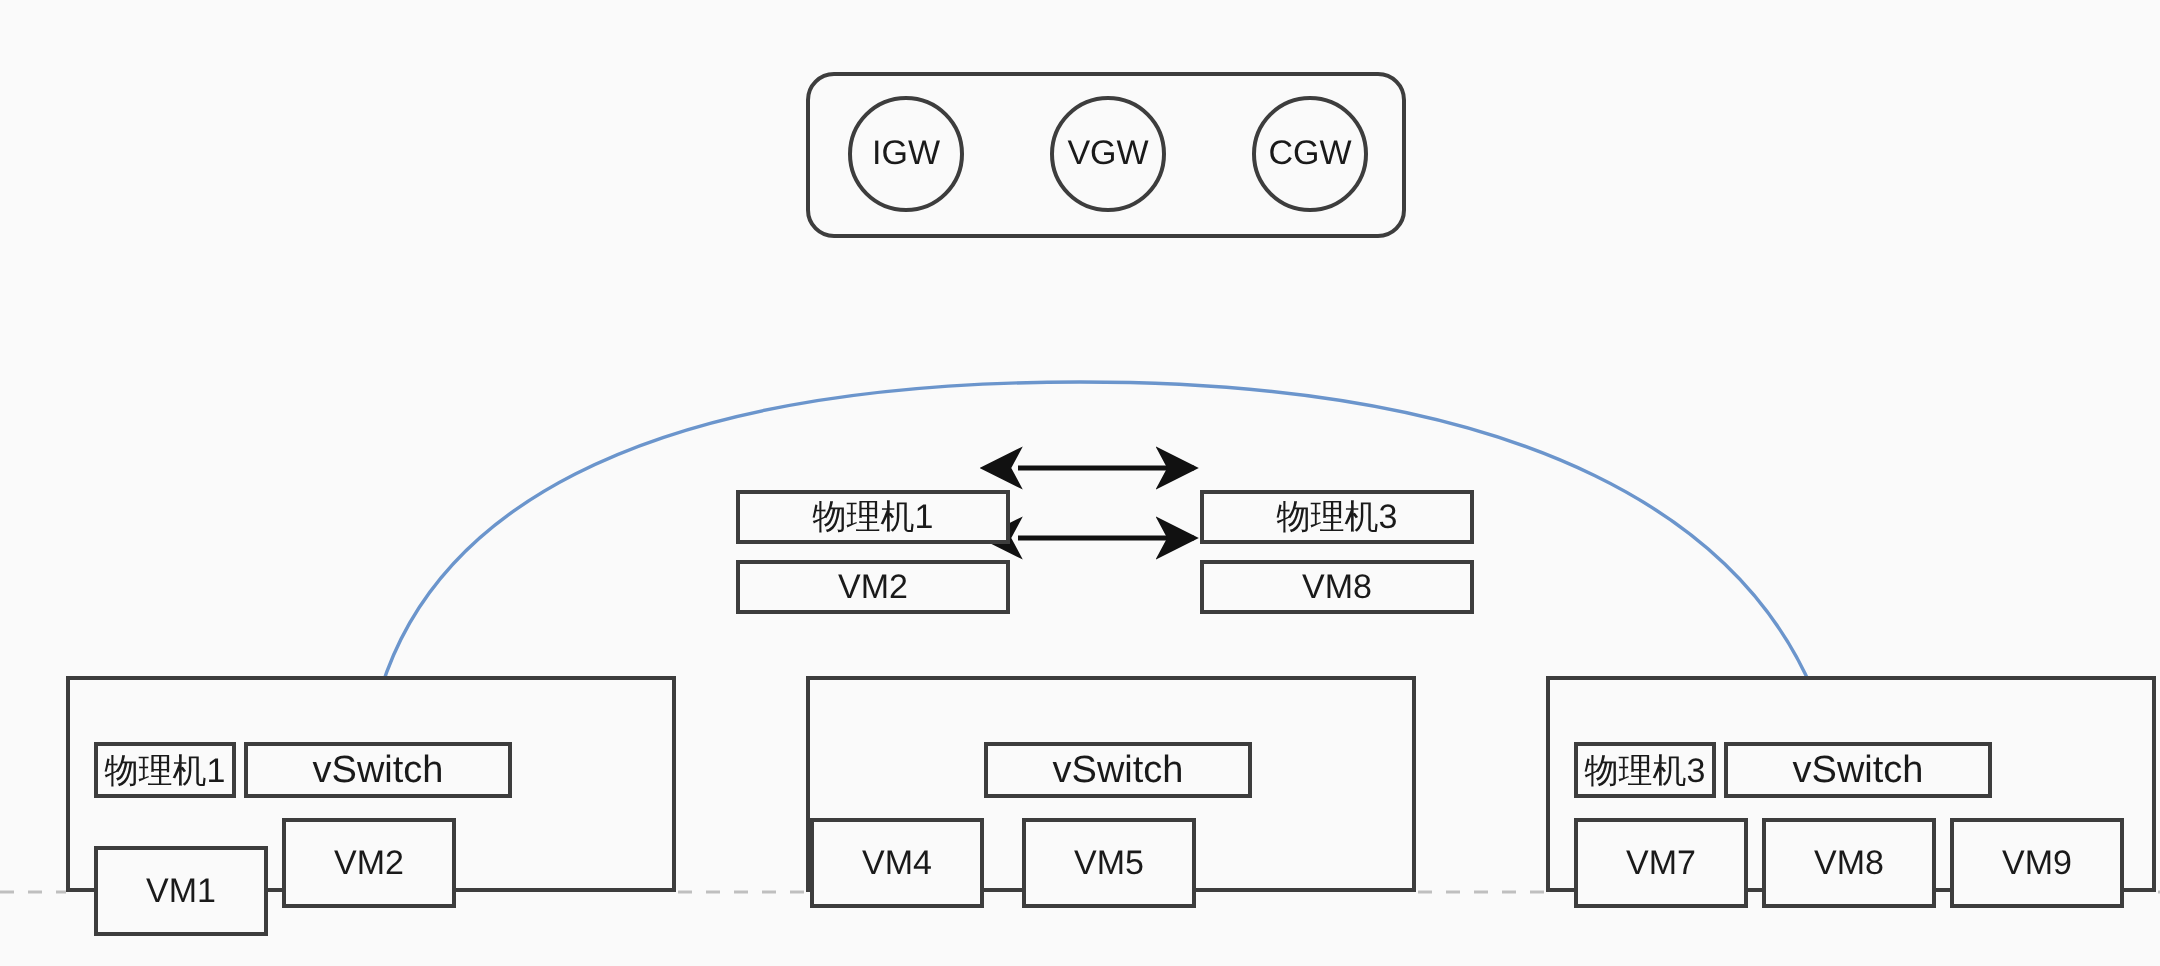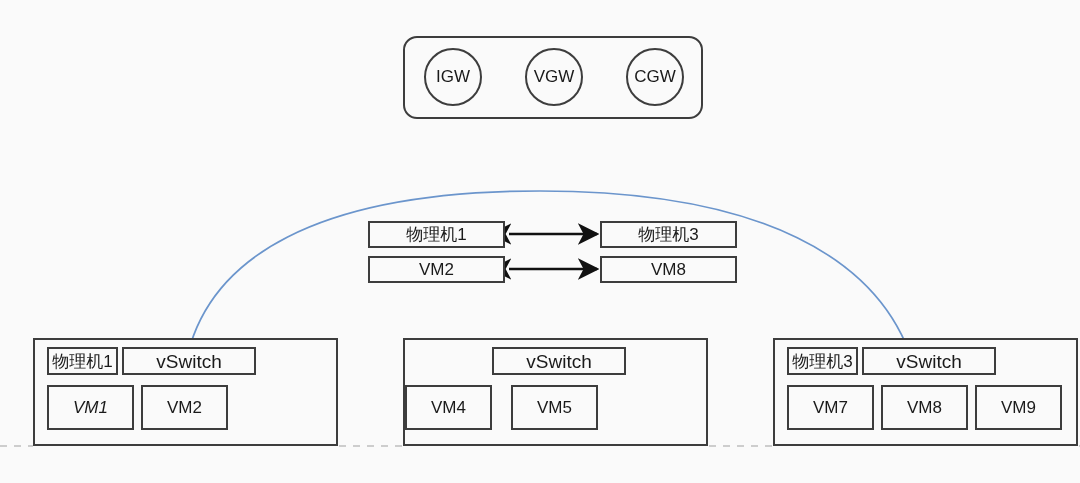--- a/index.html
+++ b/index.html
@@ -26,20 +26,21 @@
   .node {
     border: 2px solid #3d3d3d;
     background: #fafafa;
     display: flex;
     align-items: center;
     justify-content: center;
     color: #1a1a1a;
     font-size: 17px;
     line-height: 1;
     white-space: nowrap;
+    margin-top: 24px;
   }
 
   
   #gw-group {
     left: 403px; top: 36px;
     width: 300px; height: 83px;
     border: 2px solid #3d3d3d;
     border-radius: 14px;
     background: #fafafa;
   }
@@ -149,21 +150,21 @@
     <span>VM8</span>
   </div>
 
   <div class="abs host" style="left:33px;">
     <div class="abs node host-label" style="left:12px; top:7px; width:71px;">
       <span>物理机1</span>
     </div>
     <div class="abs node vswitch" style="left:87px; top:7px; width:134px;">
       <span>vSwitch</span>
     </div>
-    <div class="abs node vm" style="left:12px; top:45px; position:absolute;font-style:italic;">
+    <div class="abs node vm" style="left:12px; top:59px; position:absolute;">
       <span>VM1</span>
     </div>
     <div class="abs node vm" style="left:106px; top:45px; position:absolute;">
       <span>VM2</span>
     </div>
   </div>
 
   <div class="abs host" style="left:403px;">
     <div class="abs node vswitch" style="left:87px; top:7px; width:134px;">
       <span>vSwitch</span>

